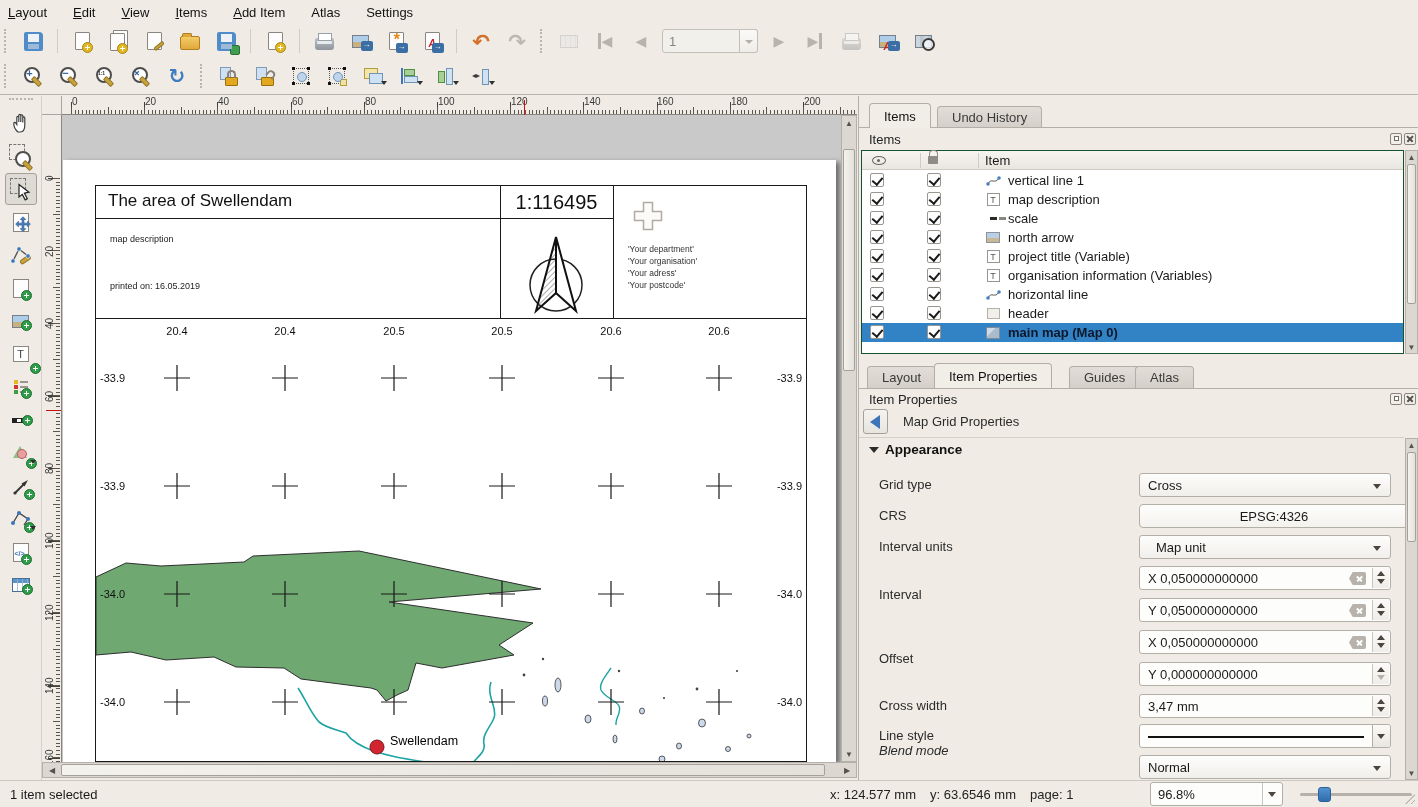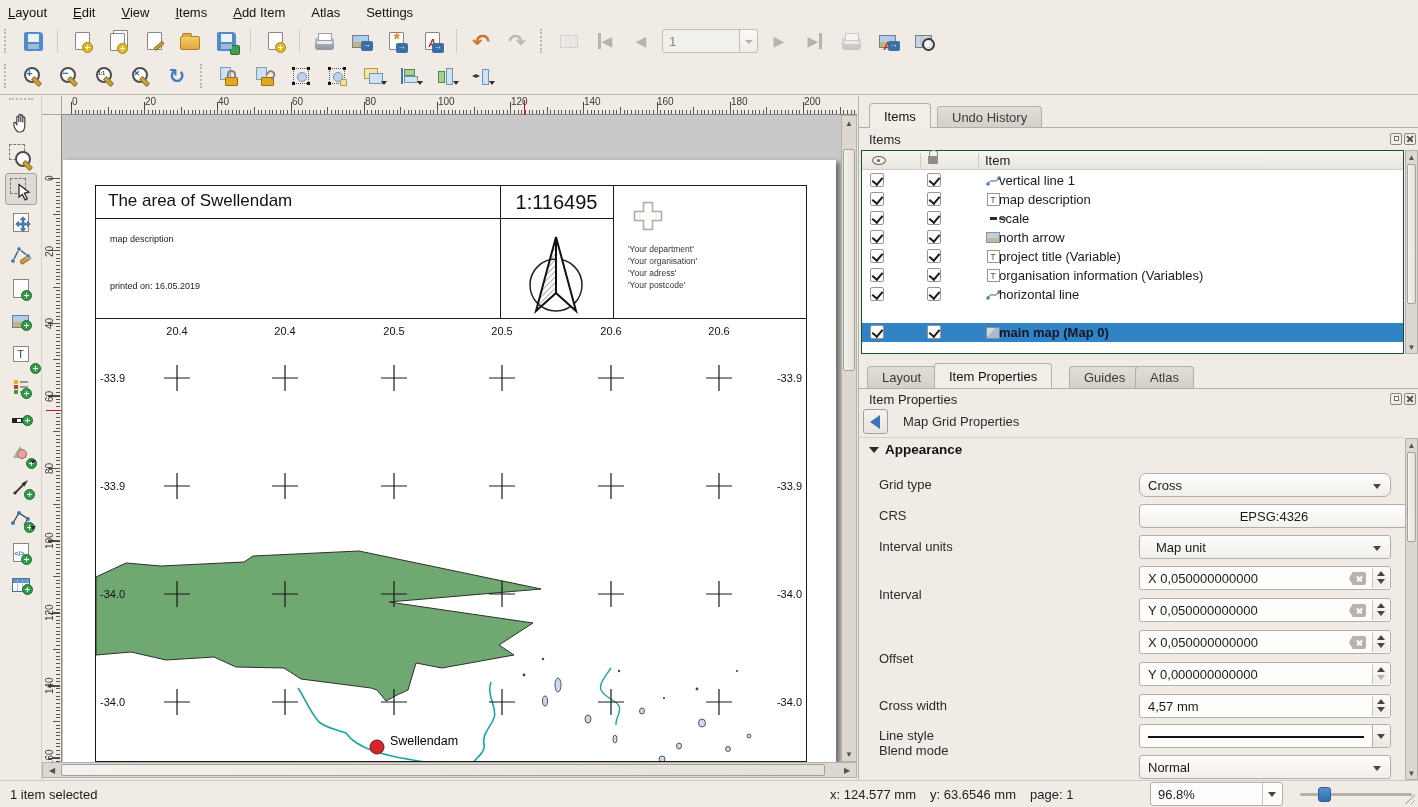--- a/index.html
+++ b/index.html
@@ -165,21 +165,21 @@
   .wb-close::before { transform:rotate(45deg); } .wb-close::after { transform:rotate(-45deg); }
 
   #itemstable { position:absolute; left:2px; top:54px; width:543px; height:204px; background:#fff; border:1px solid #14532d; }
   #itemshdr { position:absolute; left:0; top:0; width:100%; height:19px; background:linear-gradient(#f7f5f1,#e9e6e0); border-bottom:1px solid #cfccc5; }
   .hdrsep { position:absolute; top:2px; width:1px; height:15px; background:#cfccc5; }
   .irow { position:absolute; left:0; width:100%; height:19px; display:flex; align-items:center; }
   .irow.sel { background:#3283c6; color:#0f172a; font-weight:bold; }
   .chk { position:absolute; width:14px; height:14px; top:2px; background:#fdfdfd; border:1px solid #9a968f; border-radius:2px; }
   .chk::after { content:""; position:absolute; left:3px; top:1px; width:5px; height:8px; border-right:2px solid #1a1a1a; border-bottom:2px solid #1a1a1a; transform:rotate(40deg); }
   .ri { position:absolute; left:123px; width:16px; height:15px; display:flex; align-items:center; justify-content:center; }
-  .rlabel { position:absolute; left:137px; white-space:nowrap; }
+  .rlabel { position:absolute; left:146px; white-space:nowrap; }
   .eye { width:14px; height:9px; border:1.5px solid #6a665f; border-radius:50%; position:relative; }
   .eye::after { content:""; position:absolute; left:4px; top:1.5px; width:3px; height:3px; background:#6a665f; border-radius:50%; }
   .locki { position:relative; width:10px; height:8px; background:#8f8b85; border-radius:1px; margin-top:6px; }
   .locki::before { content:""; position:absolute; left:1px; top:-6px; width:7px; height:6px; border:1.5px solid #8f8b85; border-bottom:none; border-radius:4px 4px 0 0; }
   .ri-label { width:13px; height:13px; border:1px solid #9a968f; background:#fff; display:flex; align-items:center; justify-content:center; }
   .ri-label::before { content:"T"; font-size:9px; color:#555; font-weight:normal; }
   .ri-scale { width:7px; height:3px; background:#2a2a2a; box-shadow:9px 0 0 #8a8680; }
   .ri-img { width:14px; height:11px; background:linear-gradient(#b9d0e4 60%,#c9b795 60%); border:1px solid #8a94a0; }
   .ri-rect { width:13px; height:11px; background:#f1efe9; border:1px solid #b5b1aa; }
   .ri-map { width:14px; height:12px; background:linear-gradient(135deg,#cddbe8 40%,#a9bccd 40%); border:1px solid #7f8b97; }
@@ -695,20 +695,28 @@
         <span class="chk" style="left:65px;"></span>
         <span class="ri">
             <svg width="15" height="13">
               <path d="M2 10 C5 3 9 11 13 4" stroke="#555" fill="none"></path>
               <circle cx="2" cy="10" r="1.8" fill="#4a80c0"></circle>
               <circle cx="13" cy="4" r="1.8" fill="#4a80c0"></circle>
             </svg>
           </span>
         <span class="rlabel">horizontal line</span>
       </div>
+      <div class="irow" style="top:153px;">
+        <span class="chk" style="left:8px;"></span>
+        <span class="chk" style="left:65px;"></span>
+        <span class="ri">
+            <span class="ri-rect"></span>
+          </span>
+        <span class="rlabel">header</span>
+      </div>
       <div class="irow sel" style="top:172px;">
         <span class="chk" style="left:8px;"></span>
         <span class="chk" style="left:65px;"></span>
         <span class="ri">
             <span class="ri-map"></span>
           </span>
         <span class="rlabel">main map (Map 0)</span>
       </div>
     </div>
 
@@ -737,21 +745,21 @@
     <div class="wb wb-close" style="left:545px;top:297px;"></div>
 
     <div class="backbtn" style="top:313px;"></div>
     <div class="plabel" style="left:44px;top:318px;">Map Grid Properties</div>
     <div style="position:absolute;left:0;top:341px;width:545px;height:1px;background:#d5d1ca;"></div>
 
     <div class="secarrow" style="top:351px;"></div>
     <div class="sechdr" style="top:346px;">Appearance</div>
 
     <div class="plabel" style="top:381px;">Grid type</div>
-    <div class="combo" style="top:377px;border-radius:7px;">
+    <div class="combo" style="top:377px;">
         <span>Cross</span>
       </div>
 
     <div class="plabel" style="top:412px;">CRS</div>
     <div class="btnflat" style="top:408px;">
         <span>EPSG:4326</span>
       </div>
 
     <div class="plabel" style="top:443px;">Interval units</div>
     <div class="combo" style="top:439px;padding-left:16px;">
@@ -788,33 +796,33 @@
     <div class="finput" style="top:566px;">
       <span>Y 0,000000000000</span>
       <span class="spin">
           <i class="sup"></i>
           <i class="sdn light"></i>
         </span>
     </div>
 
     <div class="plabel" style="top:602px;">Cross width</div>
     <div class="finput" style="top:598px;">
-      <span>4,57 mm</span>
+      <span>3,47 mm</span>
       <span class="spin">
           <i class="sup"></i>
           <i class="sdn"></i>
         </span>
     </div>
 
     <div class="plabel" style="top:632px;">Line style</div>
     <div class="lstyle" style="top:628px;">
         <span class="lsdd"></span>
       </div>
 
-    <div class="plabel" style="top:647px;">Blend mode</div>
+    <div class="plabel" style="top:647px;font-style:italic;">Blend mode</div>
     <div class="combo" style="top:659px;">
         <span>Normal</span>
       </div>
 
     <div class="sbtrack" style="left:546px;top:342px;width:13px;height:342px;">
       <div class="sbarr" style="left:0;top:0;width:11px;height:12px;">▲</div>
       <div class="sbthumb" style="left:1px;top:13px;width:9px;height:90px;"></div>
       <div class="sbarr" style="left:0;bottom:0;width:11px;height:12px;">▼</div>
     </div>
   </div>

